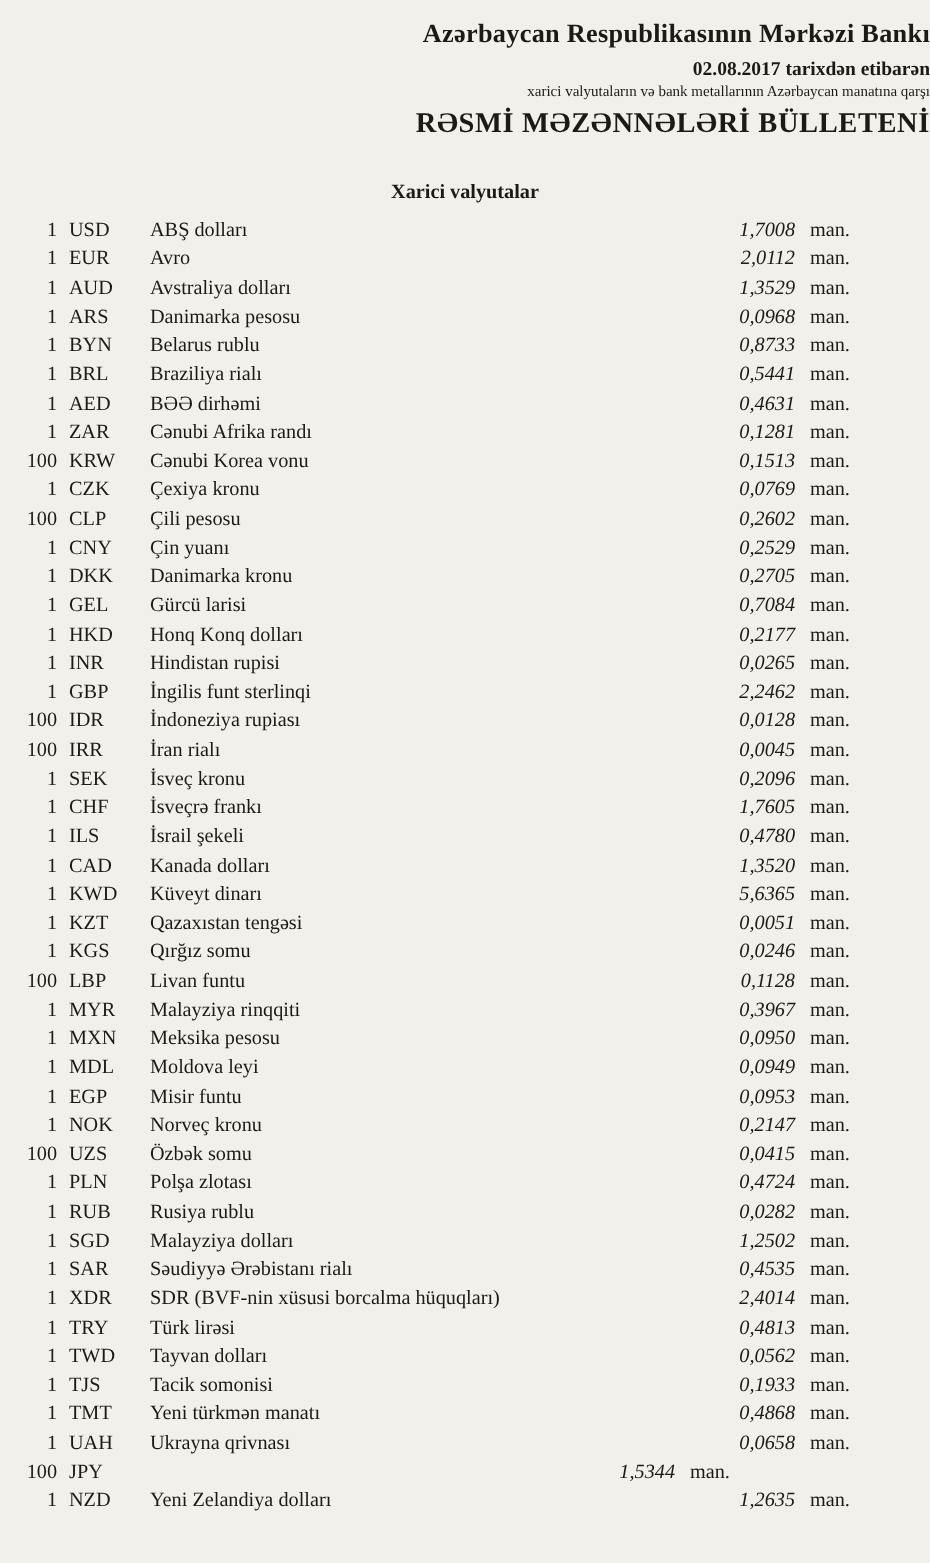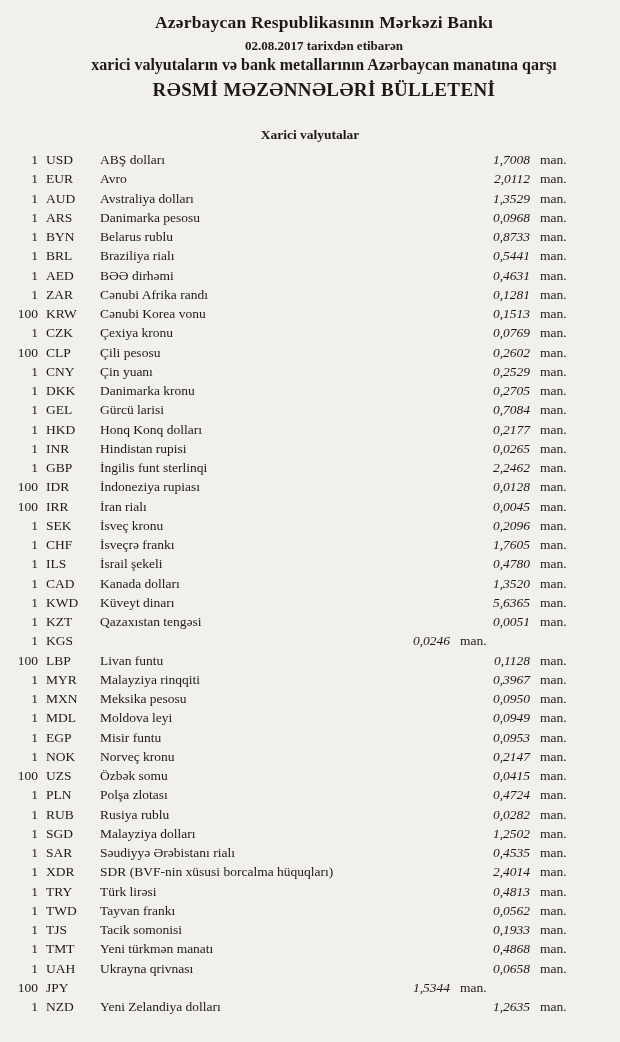--- a/index.html
+++ b/index.html
@@ -12,38 +12,38 @@
     width: 620px;
     height: 1042px;
     margin: 0 auto;
     background: #f2f0eb;
     color: #1d1a16;
     font-family: "Liberation Serif", "DejaVu Serif", serif;
     box-sizing: border-box;
     overflow: hidden;
   }
   .header {
-    text-align: center;
+    text-align: right;
     padding-top: 10px;
     padding-left: 28px;
   }
   .bank-title {
     font-size: 17.5px;
     font-weight: bold;
     margin: 2px 0 5px 0;
     letter-spacing: 0.2px;
   }
   .date-line {
     font-size: 13px;
     font-weight: bold;
     margin: 1px 0;
   }
   .subtitle {
-    font-size: 16px;
-    font-weight: bold;
+    font-size: 10px;
+    font-weight: normal;
     margin: 2px 0;
   }
   .bulletin-title {
     font-size: 19px;
     font-weight: bold;
     margin: 5px 0 0 0;
     letter-spacing: 0.4px;
   }
   .section-title {
     text-align: center;
@@ -266,20 +266,21 @@
       <div class="rate-row">
         <span class="qty-cell">1</span>
         <span class="code-cell">KZT</span>
         <span class="name-cell">Qazaxıstan tengəsi</span>
         <span class="rate-cell">0,0051</span>
         <span class="unit-cell">man.</span>
       </div>
       <div class="rate-row">
         <span class="qty-cell">1</span>
         <span class="code-cell">KGS</span>
+        <span class="name-cell">Qırğız somu</span>
         <span class="rate-cell">0,0246</span>
         <span class="unit-cell">man.</span>
       </div>
       <div class="rate-row">
         <span class="qty-cell">100</span>
         <span class="code-cell">LBP</span>
         <span class="name-cell">Livan funtu</span>
         <span class="rate-cell">0,1128</span>
         <span class="unit-cell">man.</span>
       </div>
@@ -363,21 +364,21 @@
       <div class="rate-row">
         <span class="qty-cell">1</span>
         <span class="code-cell">TRY</span>
         <span class="name-cell">Türk lirəsi</span>
         <span class="rate-cell">0,4813</span>
         <span class="unit-cell">man.</span>
       </div>
       <div class="rate-row">
         <span class="qty-cell">1</span>
         <span class="code-cell">TWD</span>
-        <span class="name-cell">Tayvan frankı</span>
+        <span class="name-cell">Tayvan dolları</span>
         <span class="rate-cell">0,0562</span>
         <span class="unit-cell">man.</span>
       </div>
       <div class="rate-row">
         <span class="qty-cell">1</span>
         <span class="code-cell">TJS</span>
         <span class="name-cell">Tacik somonisi</span>
         <span class="rate-cell">0,1933</span>
         <span class="unit-cell">man.</span>
       </div>

